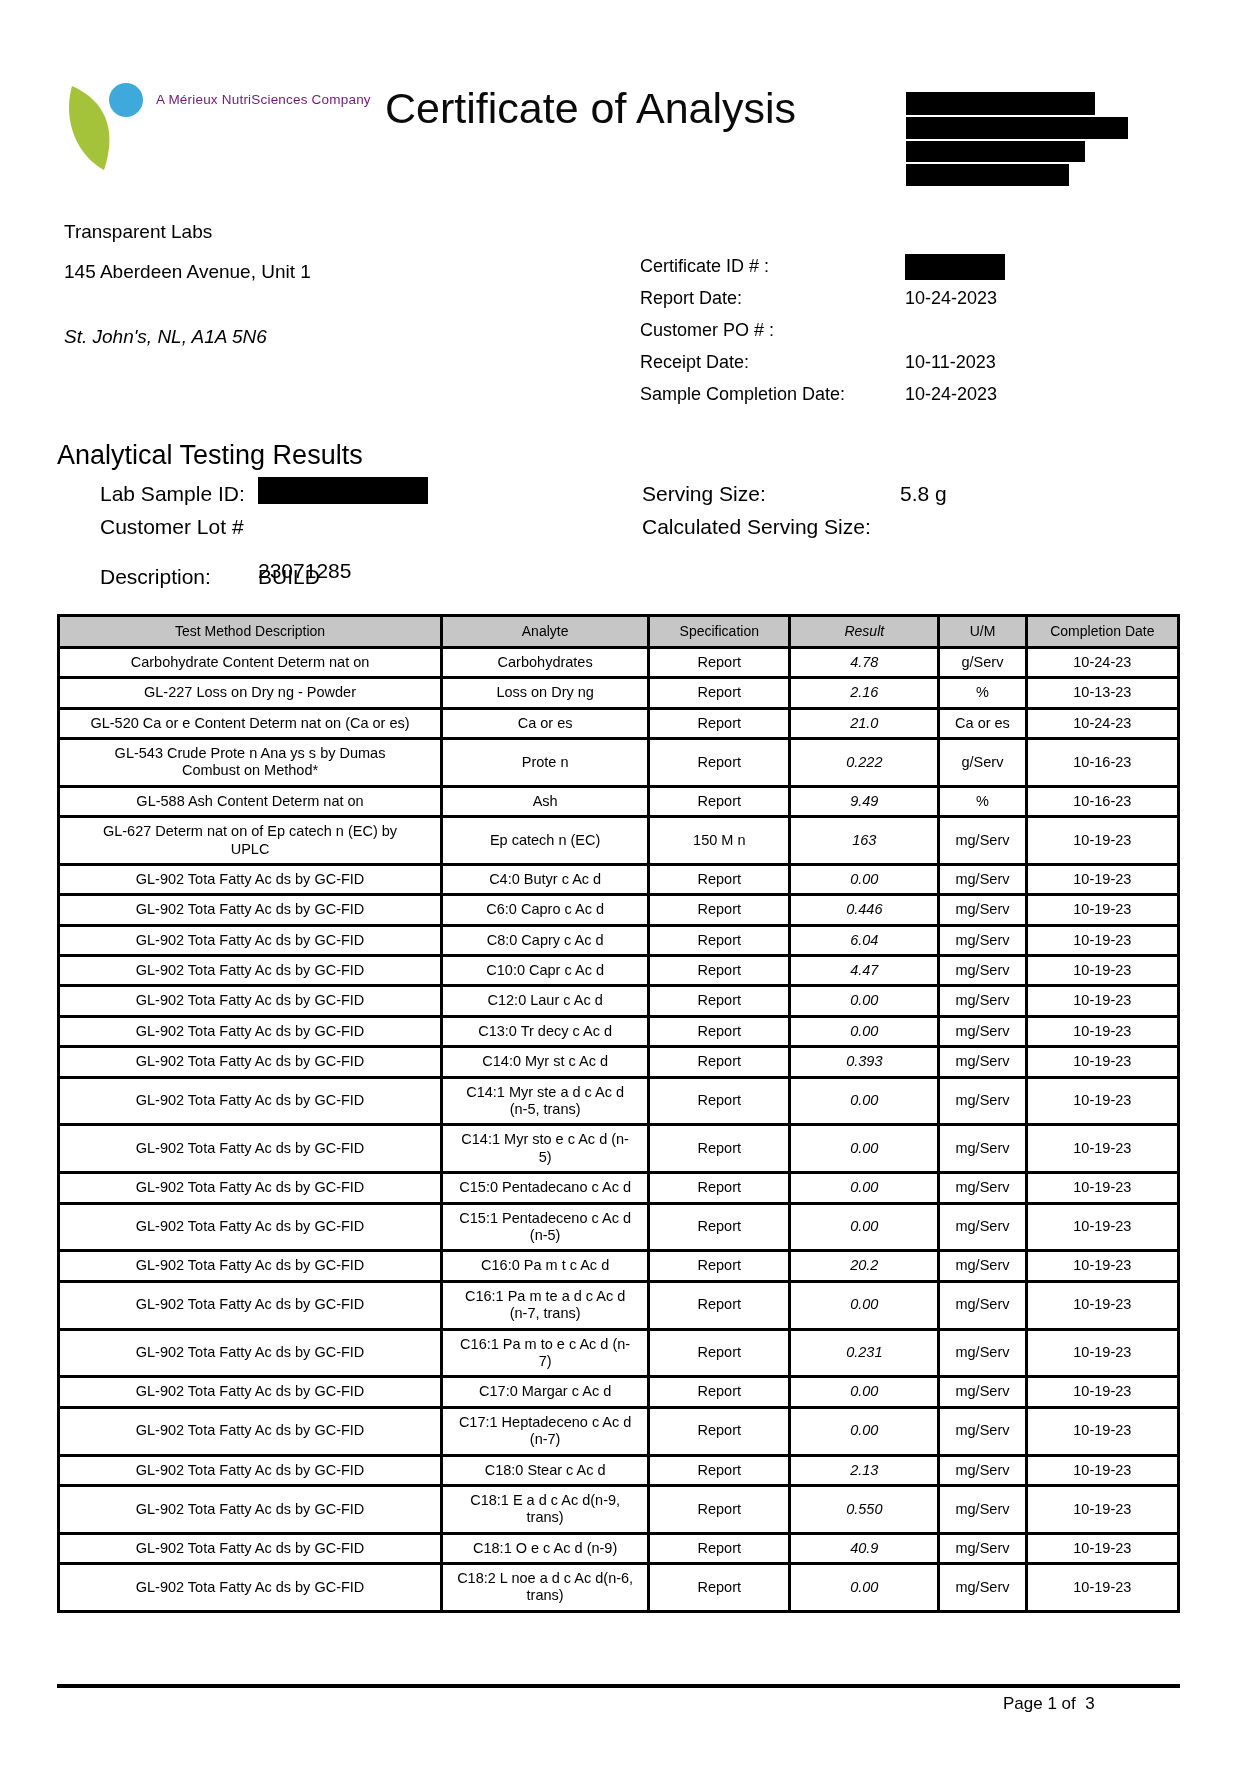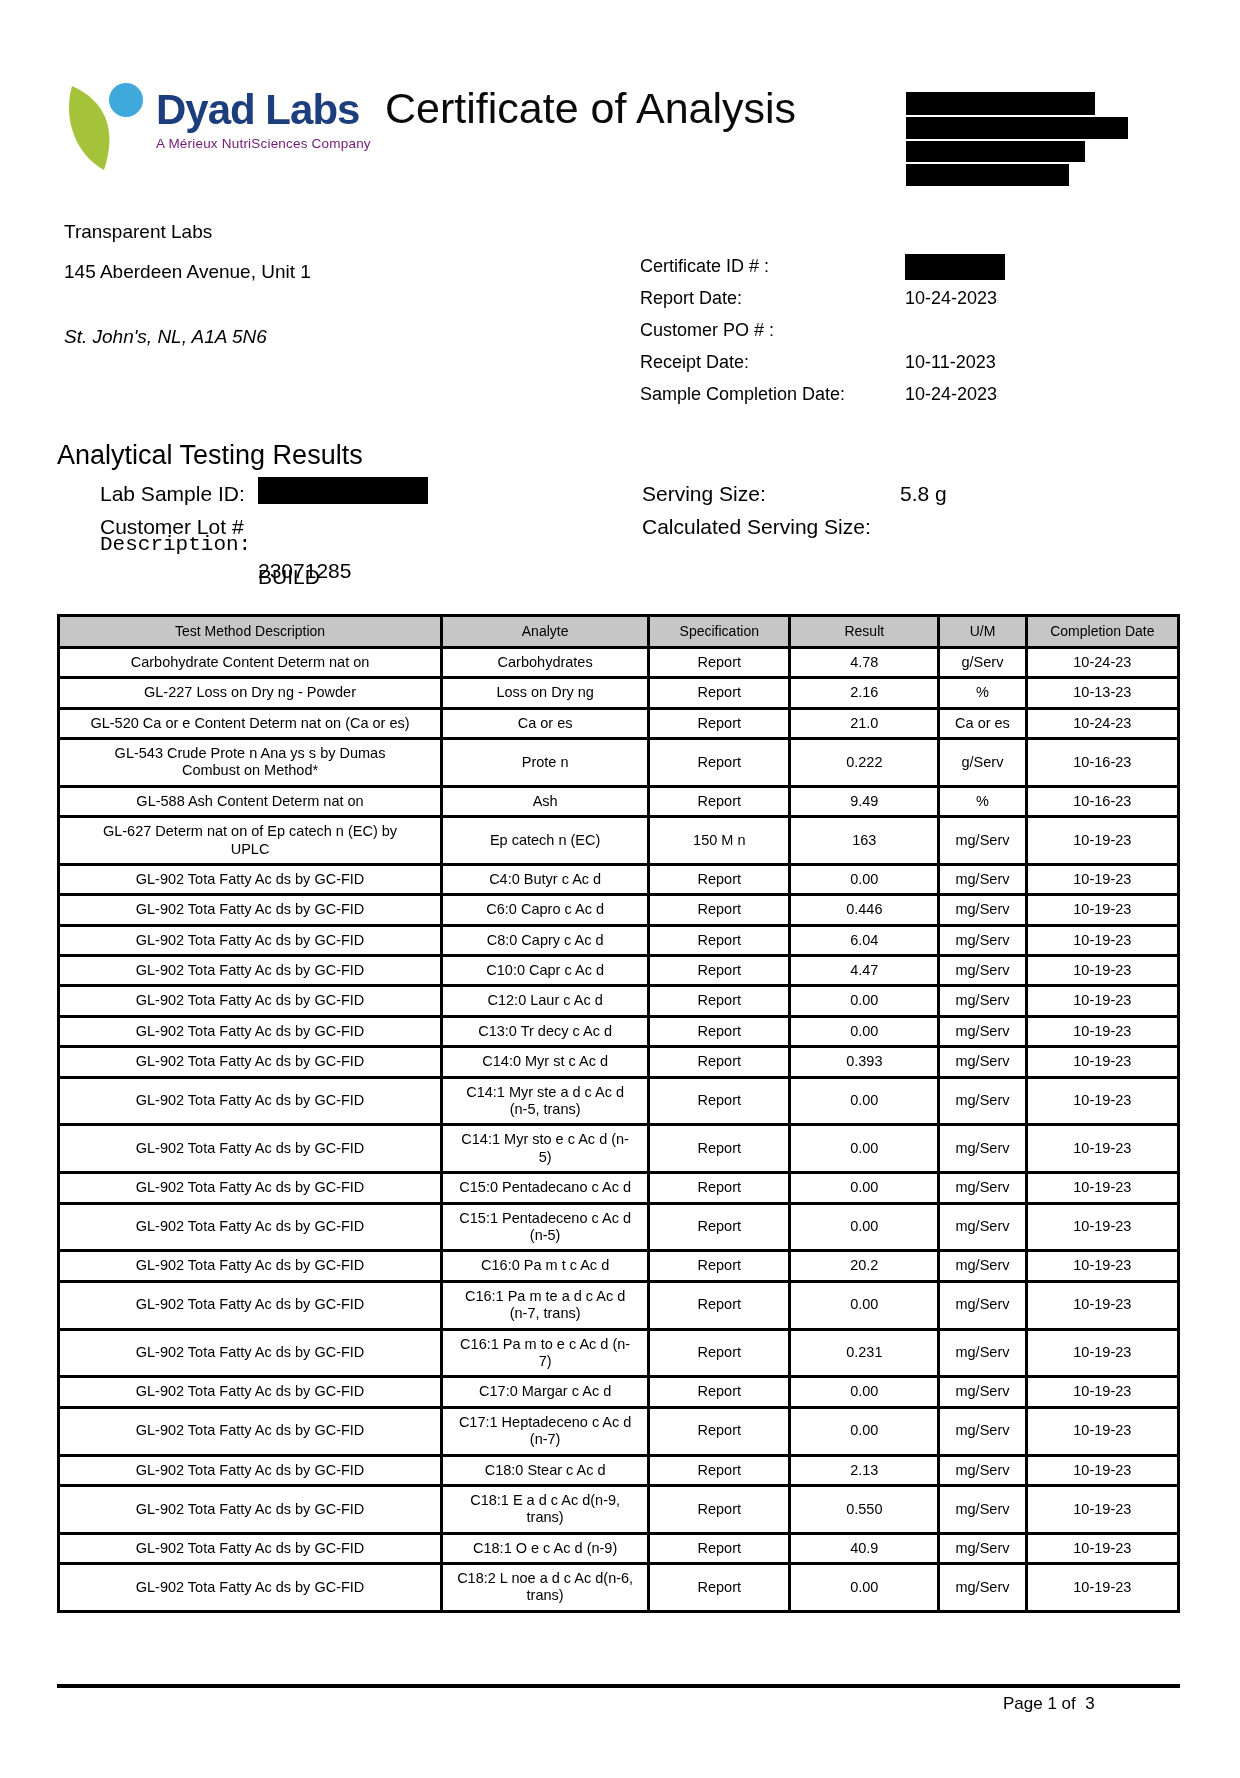--- a/index.html
+++ b/index.html
@@ -41,53 +41,52 @@
   
   .results-heading { position:absolute; left:57px; top:440px; font-size:27px; font-weight:400; }
   .rs-label { position:absolute; font-size:21px; white-space:nowrap; }
   .lab-sample-lbl { left:100px; top:482px; }
   .red-sample { position:absolute; left:258px; top:477px; width:170px; height:27px; background:#000; }
   .cust-lot-lbl { left:100px; top:515px; }
   .cust-lot-val { left:258px; top:515px;margin-top:44px; }
   .serving-lbl { left:642px; top:482px; }
   .serving-val { left:900px; top:482px; }
   .calc-serving-lbl { left:642px; top:515px; }
-  .desc-lbl { left:100px; top:533px;font-family:Liberation Mono, monospace; }
+  .desc-lbl { left:100px; top:565px; }
   .desc-val { left:258px; top:565px; }
 
   
   .results-table { position:absolute; left:57px; top:614px; width:1123px;
     border-collapse:collapse; table-layout:fixed; }
   .results-table th, .results-table td {
     border:3px solid #000; text-align:center; vertical-align:middle;
     font-size:14.5px; line-height:1.2; padding:5px 3px; white-space:pre-line;
     overflow:hidden;
   }
   .results-table th { background:#c6c6c6; font-weight:400; font-size:14px; padding:6px 3px; }
   .col-method { width:34.2%; } .col-analyte { width:18.5%; } .col-spec { width:12.6%; }
-  .col-result { width:13.3%; } .col-um { width:7.8%; } .col-date { width:13.6%; }
+  .col-result { width:13.3%;font-style:italic; } .col-um { width:7.8%; } .col-date { width:13.6%; }
 
   
   .footer-rule { position:absolute; left:57px; top:1684px; width:1123px; height:4px; background:#000; }
   .footer-page { position:absolute; left:1003px; top:1694px; font-size:17px; white-space:pre; }
 </style>
 </head>
 <body>
 
 <div class="page">
 
   <div class="logo">
     <div class="logo-mark">
       <svg width="92" height="92" viewBox="0 0 92 92">
         <circle cx="66" cy="20" r="17" fill="#3fa9dc"></circle>
         <path d="M12,6 C44,20 58,48 44,90 C18,76 2,42 12,6 Z" fill="#a4c23a"></path>
       </svg>
     </div>
     <div class="logo-text">
-      <div class="logo-wordmark">Dyad Labs</div>
       <div class="logo-tagline">A Mérieux NutriSciences Company</div>
     </div>
   </div>
 
   <div class="page-title">Certificate of Analysis</div>
 
   <div class="redaction red-h1"></div>
   <div class="redaction red-h2"></div>
   <div class="redaction red-h3"></div>
   <div class="redaction red-h4"></div>

